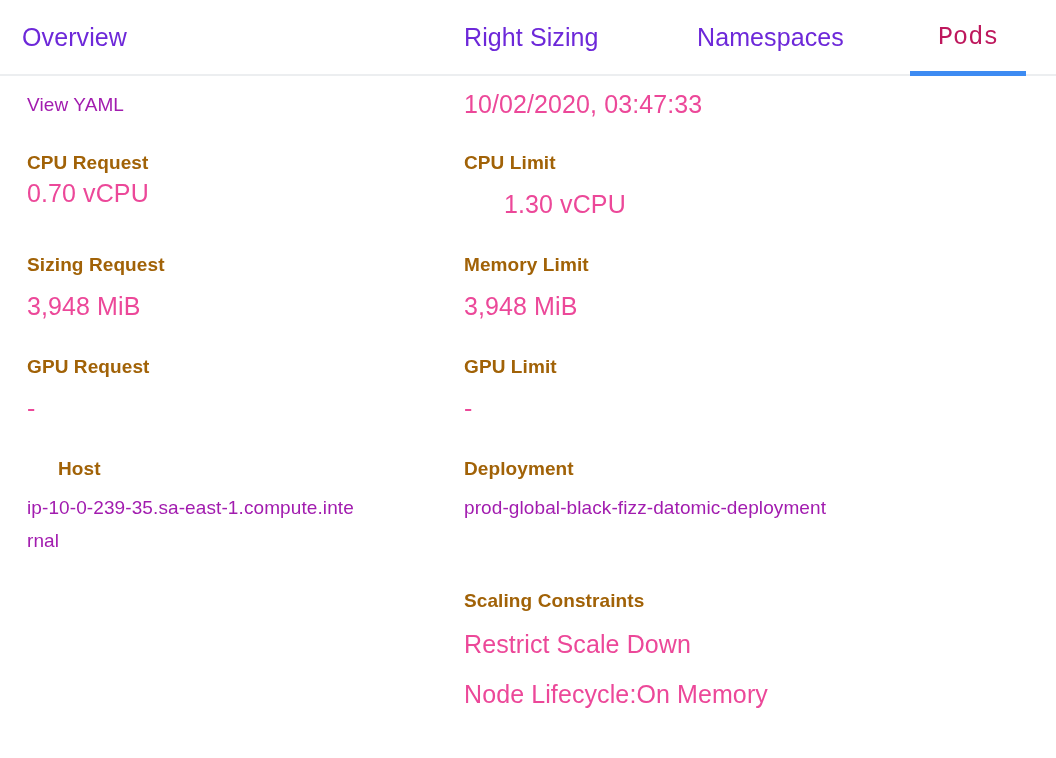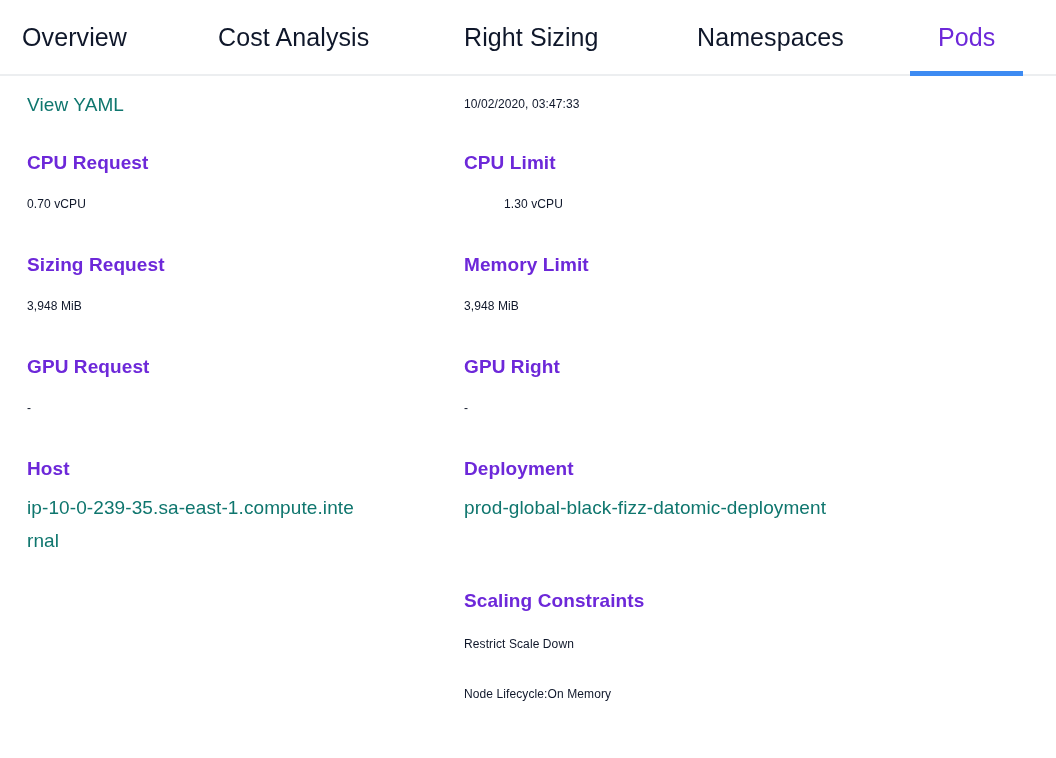--- a/index.html
+++ b/index.html
@@ -32,32 +32,33 @@
   }
 
   .tab {
     position: absolute;
     top: 0;
     height: 74px;
     display: flex;
     align-items: center;
     font-size: 25px;
     font-weight: 400;
-    color: #0f172a;
+    color: #6d28d9;
     letter-spacing: 0.1px;
     white-space: nowrap;
     cursor: pointer;
     background: transparent;
     border: none;
     padding: 0;
     font-family: "Liberation Sans", sans-serif;
   }
 
   .tab.active {
-    color: #6d28d9;
+    color: #be185d;
+    font-family: Liberation Mono, monospace;
   }
 
   .tab .underline {
     position: absolute;
     left: -28px;
     right: -28px;
     bottom: -2px;
     height: 5px;
     background: #3d8bf2;
     display: none;
@@ -79,58 +80,58 @@
   .col {
     position: absolute;
     top: 0;
   }
   .col-left  { left: 27px;  width: 420px; }
   .col-right { left: 464px; width: 420px; }
 
   .field-label {
     font-size: 19px;
     font-weight: 700;
-    color: #6d28d9;
+    color: #a16207;
     line-height: 26px;
     letter-spacing: 0.1px;
     text-align: center;
   }
 
   .field-value {
-    font-size: 12px;
+    font-size: 25px;
     font-weight: 400;
-    color: #0f172a;
+    color: #ec4899;
     line-height: 28px;
     letter-spacing: 0.1px;
   }
 
   .link {
     font-size: 19px;
     font-weight: 400;
-    color: #0f766e;
+    color: #a21caf;
     line-height: 33px;
     letter-spacing: 0.1px;
     cursor: pointer;
     text-decoration: none;
     display: block;
     word-break: break-all;
   }
 
   .link-wrap { max-width: 330px; }
   .link-wrap-right { max-width: 378px; }
 
   
   .l-viewyaml  { position: absolute; top: 12px;  }
   .l-cpureq-l  { position: absolute; top: 74px;  }
-  .l-cpureq-v  { position: absolute; top: 114px; text-align: center; }
+  .l-cpureq-v  { position: absolute; top: 103px; text-align: center; }
   .l-memreq-l  { position: absolute; top: 176px; }
   .l-memreq-v  { position: absolute; top: 216px; }
   .l-gpureq-l  { position: absolute; top: 278px; }
   .l-gpureq-v  { position: absolute; top: 318px; }
-  .l-host-l    { position: absolute; top: 380px; }
+  .l-host-l    { position: absolute; top: 380px; margin-left: 31px; }
   .l-host-v    { position: absolute; top: 415px; }
 
   
   .r-time      { position: absolute; top: 14px;  }
   .r-cpulim-l  { position: absolute; top: 74px;  }
   .r-cpulim-v  { position: absolute; top: 114px; margin-left: 40px; }
   .r-memlim-l  { position: absolute; top: 176px; }
   .r-memlim-v  { position: absolute; top: 216px; }
   .r-gpulim-l  { position: absolute; top: 278px; }
   .r-gpulim-v  { position: absolute; top: 318px; }
@@ -145,24 +146,20 @@
 
 <div class="page">
 
   <div class="tabbar">
 
     <div class="tab tab-overview">
       <span>Overview</span>
 
     </div>
 
-    <div class="tab tab-cost">
-      <span>Cost Analysis</span>
-
-    </div>
 
     <div class="tab tab-rightsizing">
       <span>Right Sizing</span>
 
     </div>
 
     <div class="tab tab-namespaces">
       <span>Namespaces</span>
 
     </div>
@@ -197,21 +194,21 @@
     <div class="col col-right">
 
       <div class="field-value r-time">10/02/2020, 03:47:33</div>
 
       <div class="field-label r-cpulim-l">CPU Limit</div>
       <div class="field-value r-cpulim-v">1.30 vCPU</div>
 
       <div class="field-label r-memlim-l">Memory Limit</div>
       <div class="field-value r-memlim-v">3,948 MiB</div>
 
-      <div class="field-label r-gpulim-l">GPU Right</div>
+      <div class="field-label r-gpulim-l">GPU Limit</div>
       <div class="field-value r-gpulim-v">-</div>
 
       <div class="field-label r-depl-l">Deployment</div>
       <a class="link link-wrap-right r-depl-v">prod-global-black-fizz-datomic-deployment</a>
 
       <div class="field-label r-scale-l">Scaling Constraints</div>
       <div class="field-value r-scale-1">Restrict Scale Down</div>
       <div class="field-value r-scale-2">Node Lifecycle:On Memory</div>
 
     </div>

